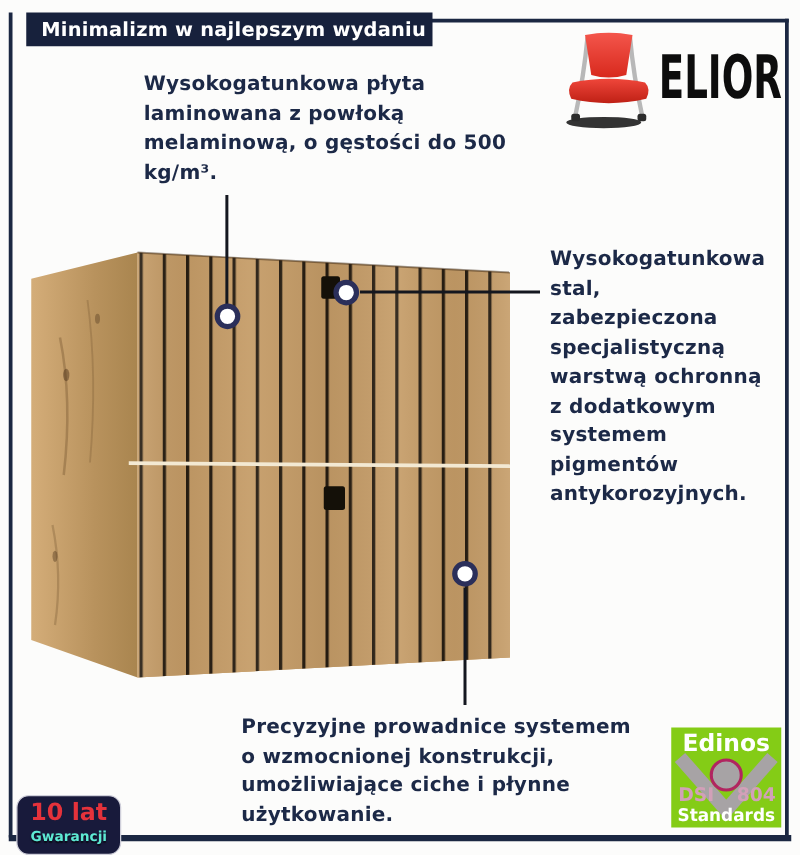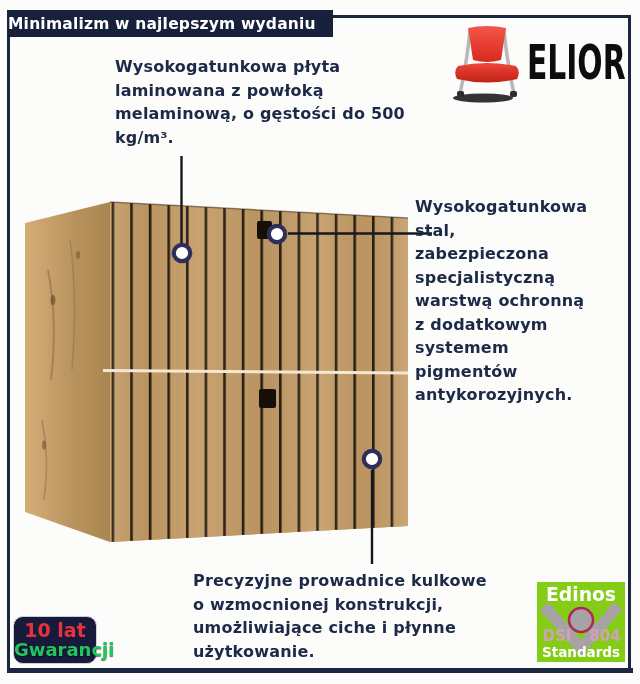--- a/index.html
+++ b/index.html
@@ -8,50 +8,50 @@
     font-family:"DejaVu Sans", sans-serif;overflow:hidden;
   }
   
   .frame{position:absolute;background:#1b2742;}
   .frame-left{left:7px;top:10px;width:3px;height:660px;}
   .frame-top{left:333px;top:15px;width:298px;height:3px;}
   .frame-right{left:628px;top:15px;width:3px;height:655px;}
   .frame-bottom{left:7px;top:668px;width:626px;height:5px;}
   
   .header-bar{
-    position:absolute;left:8px;top:10px;width:325px;height:27px;
+    position:absolute;left:21px;top:10px;width:325px;height:27px;
     background:#17213c;color:#ffffff;display:flex;align-items:center;
-    padding-left:0;box-sizing:border-box;font-size:15.5px;font-weight:bold;
+    padding-left:12px;box-sizing:border-box;font-size:15.5px;font-weight:bold;
     letter-spacing:.2px;white-space:nowrap;
   }
   
   .chair{position:absolute;left:450px;top:26px;width:74px;height:78px;}
   .brand{
     position:absolute;left:527px;top:38px;font-size:48px;line-height:48px;
     font-weight:bold;color:#0d0d0d;transform:scaleX(.62);transform-origin:left top;
     white-space:nowrap;
   }
   
   .cabinet{position:absolute;left:0;top:0;width:640px;height:684px;}
   
   .note{
     position:absolute;font-weight:bold;color:#1c2947;font-size:16px;
     line-height:23.5px;white-space:pre-line;letter-spacing:.2px;
   }
   .note-panel{left:115px;top:55px;width:330px;}
-  .note-steel{left:415px;top:195px;width:195px;}
+  .note-steel{left:440px;top:195px;width:195px;}
   .note-slides{left:193px;top:569px;width:340px;}
   
   .warranty{
-    position:absolute;left:13px;top:616px;width:84px;height:48px;
+    position:absolute;left:13px;top:636px;width:84px;height:48px;
     background:#181a3b;border:1px solid #cfcfda;border-radius:10px;
     box-sizing:border-box;text-align:center;
   }
   .warranty .l1{display:block;margin-top:3px;color:#e5323b;font-size:19px;font-weight:bold;line-height:21px;}
-  .warranty .l2{display:block;color:#22c55e;font-size:18px;font-weight:bold;line-height:17px;text-shadow:0 1px 1px rgba(0,0,0,.6);}
+  .warranty .l2{display:block;color:#5eead4;font-size:11px;font-weight:bold;line-height:17px;text-shadow:0 1px 1px rgba(0,0,0,.6);}
   
   .edinos{position:absolute;left:537px;top:582px;width:88px;height:80px;background:#84cc16;}
   .edinos svg{display:block;}
   .edinos text{font-family:"DejaVu Sans", sans-serif;font-weight:bold;}
 </style>
 </head>
 <body>
 
 <div class="canvas">
 
@@ -148,21 +148,21 @@
 kg/m³.</div>
   <div class="note note-steel">Wysokogatunkowa
 stal,
 zabezpieczona
 specjalistyczną
 warstwą ochronną
 z dodatkowym
 systemem
 pigmentów
 antykorozyjnych.</div>
-  <div class="note note-slides">Precyzyjne prowadnice kulkowe
+  <div class="note note-slides">Precyzyjne prowadnice systemem
 o wzmocnionej konstrukcji,
 umożliwiające ciche i płynne
 użytkowanie.</div>
 
   <div class="warranty">
     <span class="l1">10 lat</span>
     <span class="l2">Gwarancji</span>
   </div>
 
   <div class="edinos">

